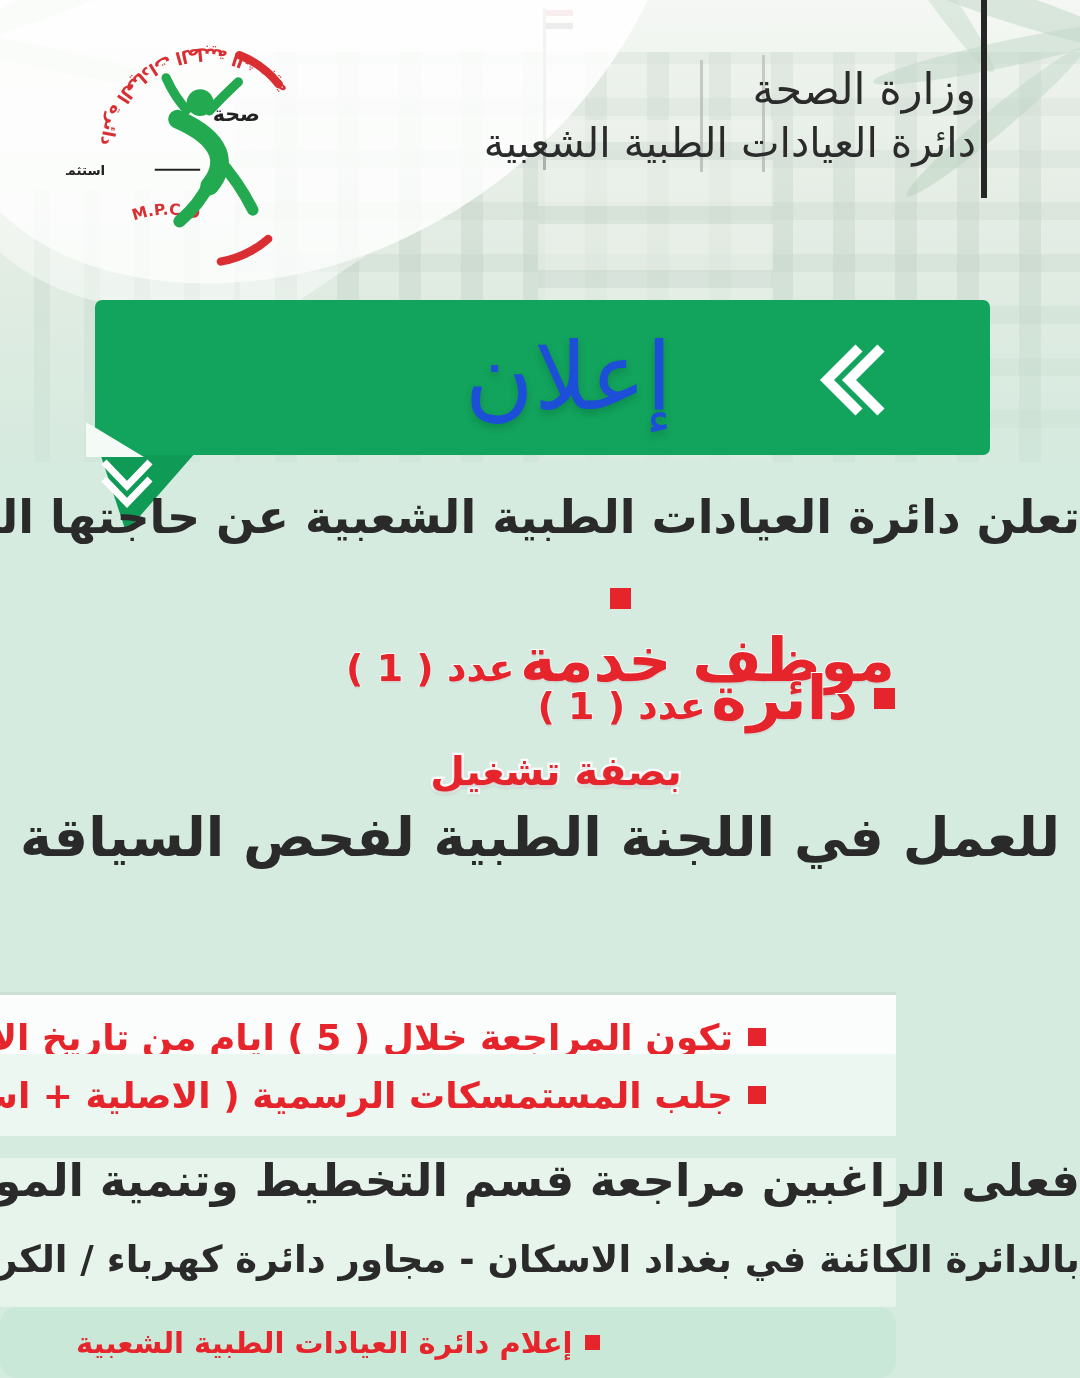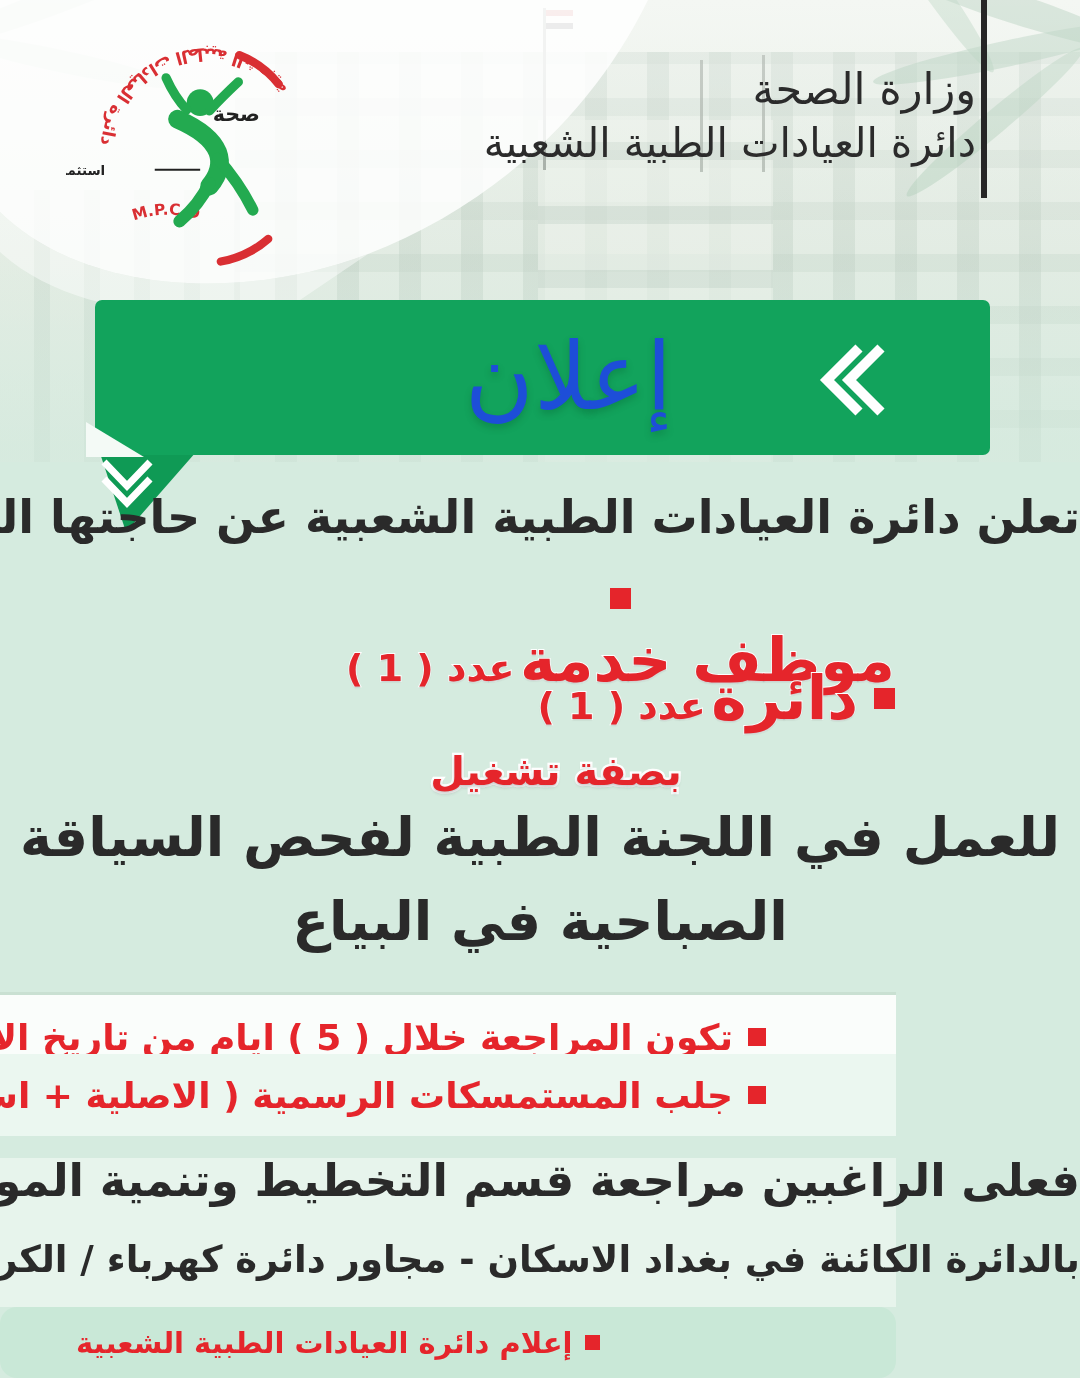--- a/index.html
+++ b/index.html
@@ -169,21 +169,20 @@
   <div class="job-row job2">
     <span class="sq sq20"></span>
     <span class="job-text red-outline" dir="rtl">
       <span class="job-title">دائرة</span>
       <span class="job-count">عدد ( 1 )</span>
     </span>
   </div>
 
   <div class="center-line basis red-outline" dir="rtl">بصفة تشغيل</div>
   <div class="center-line work1" dir="rtl">للعمل في اللجنة الطبية لفحص السياقة</div>
-  <div class="center-line work2" dir="rtl">الصباحية في البياع</div>
 
   <div class="band band-white">
     <div class="note-row">
       <span class="sq sq18"></span>
       <span class="note-text">تكون المراجعة خلال ( 5 ) ايام من تاريخ الاعلان</span>
     </div>
   </div>
   <div class="band band-note2">
     <div class="note-row">
       <span class="sq sq18"></span>

